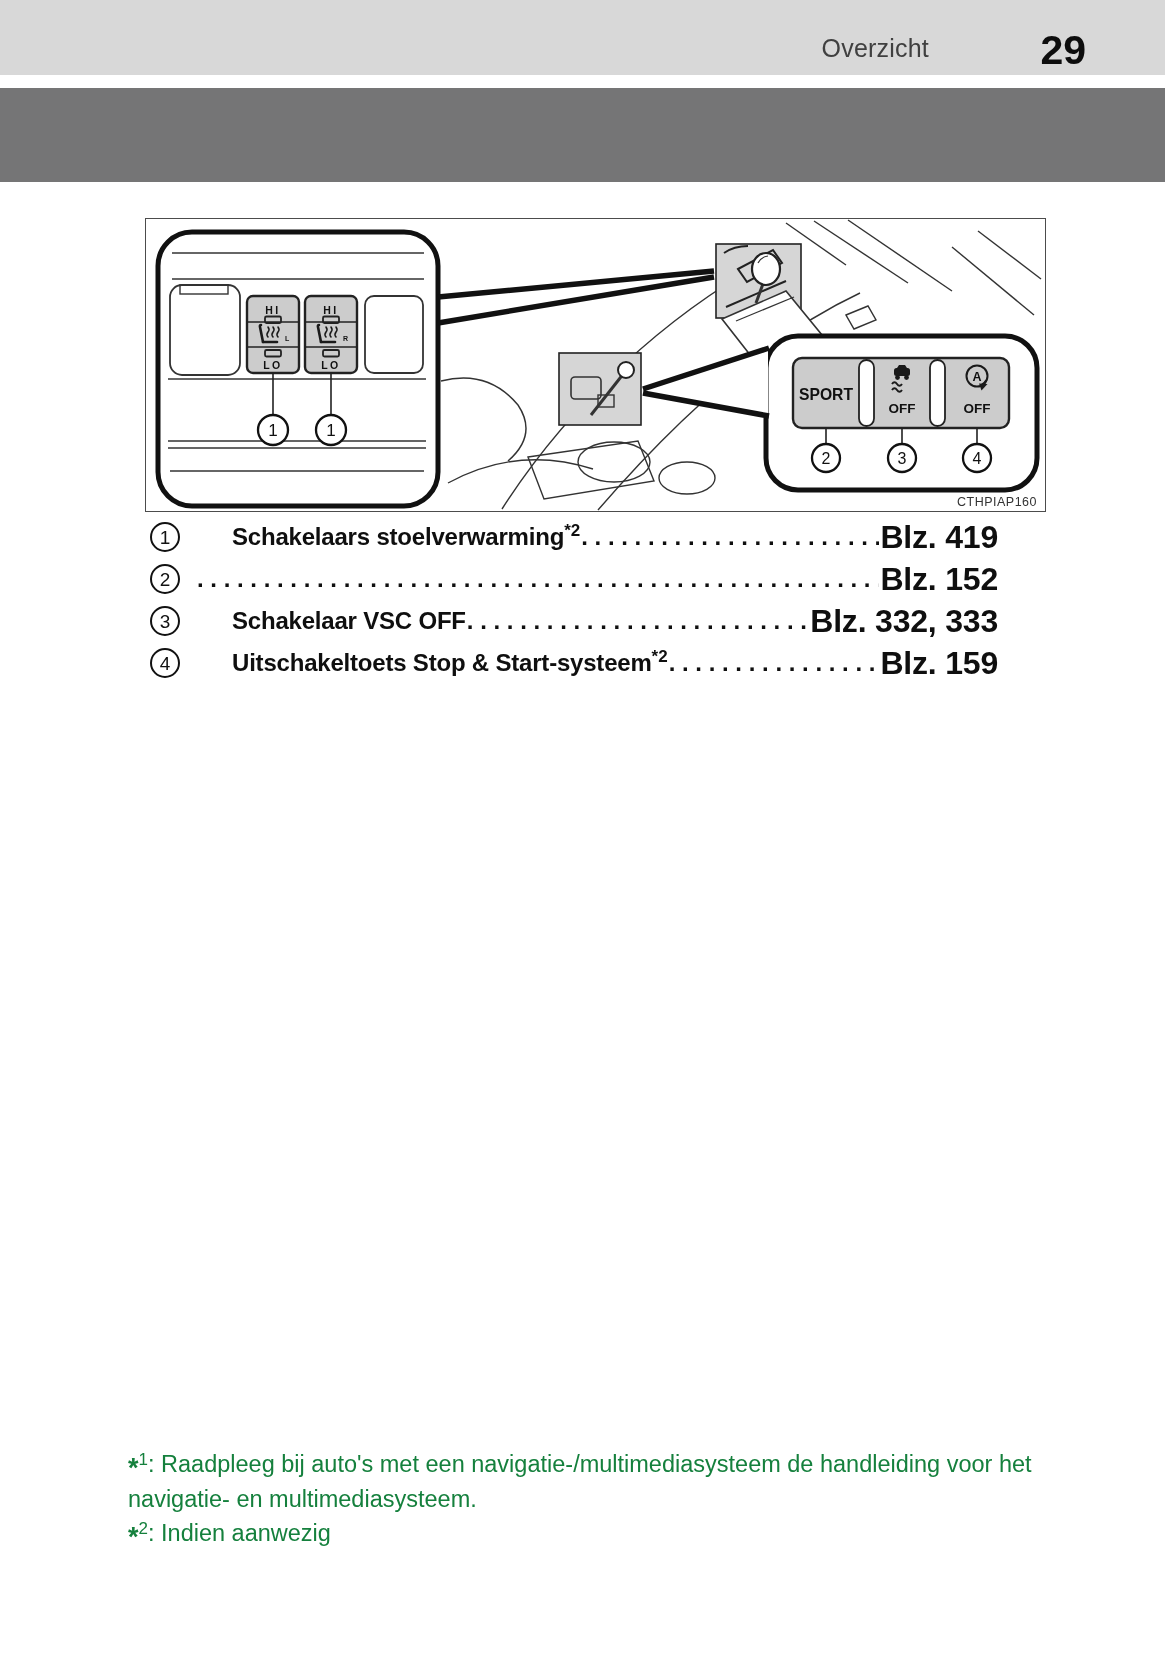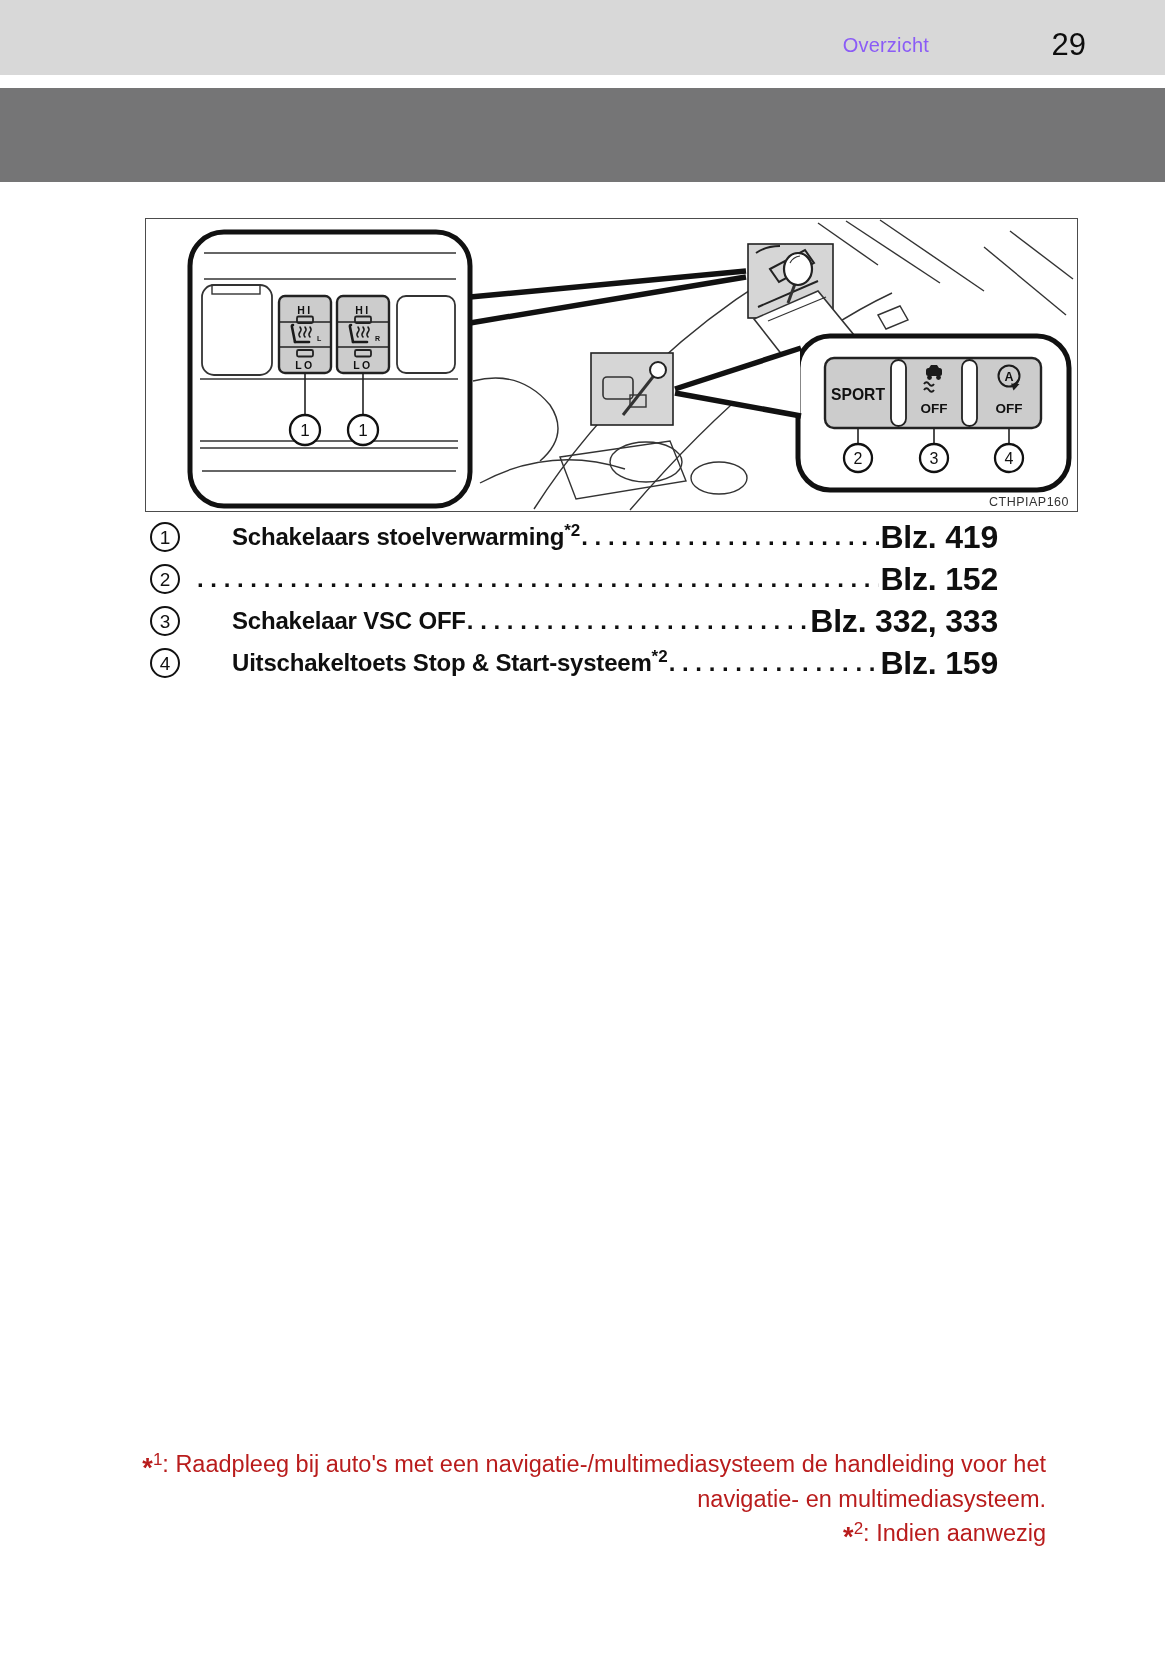--- a/index.html
+++ b/index.html
@@ -3,39 +3,39 @@
 <meta charset="utf-8">
 <style>
   html,body{margin:0;padding:0;}
   body{
     width:1165px;height:1653px;position:relative;background:#ffffff;
     font-family:"Liberation Sans", sans-serif;color:#141414;overflow:hidden;
   }
   
   .band-light{position:absolute;left:0;top:0;width:1165px;height:75px;background:#d8d8d8;}
   .band-dark{position:absolute;left:0;top:88px;width:1165px;height:94px;background:#757576;}
-  .hdr-section{position:absolute;top:34px;right:236px;font-size:20px;color:#8b5cf6;letter-spacing:.2px;}
-  .hdr-page{position:absolute;top:27px;right:79px;font-size:31px;font-weight:normal;color:#0d0d0d;}
-  
-  .figure{position:absolute;left:145px;top:218px;width:899px;height:292px;border:1.5px solid #4c4c4c;background:#fff;padding-left:32px;}
+  .hdr-section{position:absolute;top:34px;right:236px;font-size:25px;color:#404040;letter-spacing:.2px;}
+  .hdr-page{position:absolute;top:27px;right:79px;font-size:41px;font-weight:bold;color:#0d0d0d;}
+  
+  .figure{position:absolute;left:145px;top:218px;width:899px;height:292px;border:1.5px solid #4c4c4c;background:#fff;}
   .figure svg{display:block;}
   
   .toc{position:absolute;left:150px;top:516px;width:848px;}
   .toc-row{display:flex;align-items:center;height:42px;}
   .toc-badge{flex:0 0 auto;width:26px;height:26px;border:2.2px solid #111;border-radius:50%;
     display:flex;align-items:center;justify-content:center;font-size:19px;color:#111;
     margin-right:16px;line-height:1;}
   .toc-label{flex:0 0 auto;font-weight:bold;font-size:24px;white-space:nowrap;color:#0f0f0f;letter-spacing:-.2px;margin-left:36px;}
   .toc-sup{font-weight:bold;font-size:17px;position:relative;top:-9px;letter-spacing:0;}
   .toc-dots{flex:1 1 auto;overflow:hidden;white-space:nowrap;text-align:right;
     font-weight:bold;font-size:24px;color:#0f0f0f;margin:0 1px;}
   .toc-page{flex:0 0 auto;font-weight:bold;font-size:32px;white-space:nowrap;color:#0f0f0f;letter-spacing:-.2px;}
   
-  .footnotes{position:absolute;left:128px;width:918px;top:1447px;text-align:right;
-    font-size:23.5px;line-height:33px;color:#b91c1c;}
+  .footnotes{position:absolute;left:128px;width:918px;top:1447px;text-align:left;
+    font-size:23.5px;line-height:33px;color:#15803d;}
   .fn-line{white-space:nowrap;}
   .fn-star{font-weight:bold;font-size:27px;position:relative;top:5px;}
   .fn-num{font-size:17px;position:relative;top:-7px;}
 </style>
 </head>
 <body>
 
 <div class="band-light"></div>
 <span class="hdr-section">Overzicht</span>
 <span class="hdr-page">29</span>

